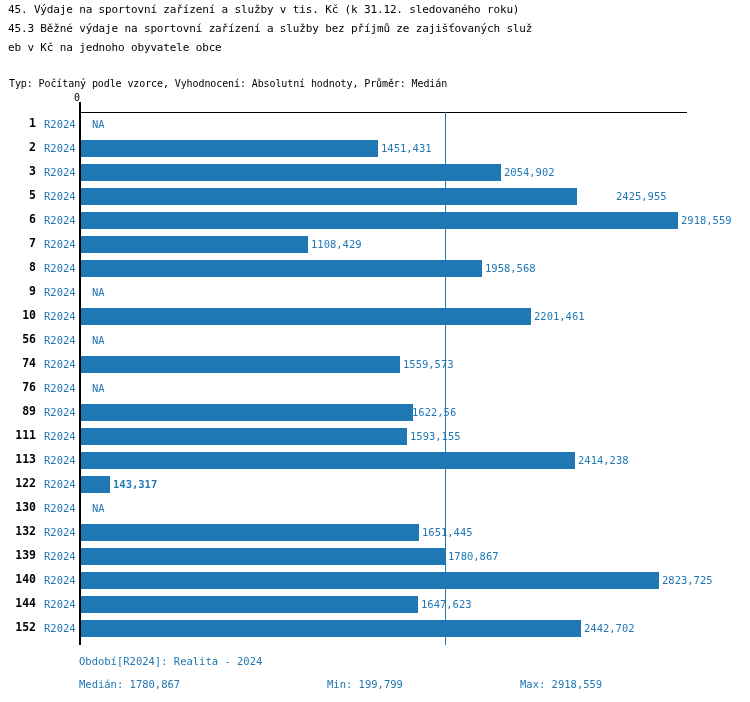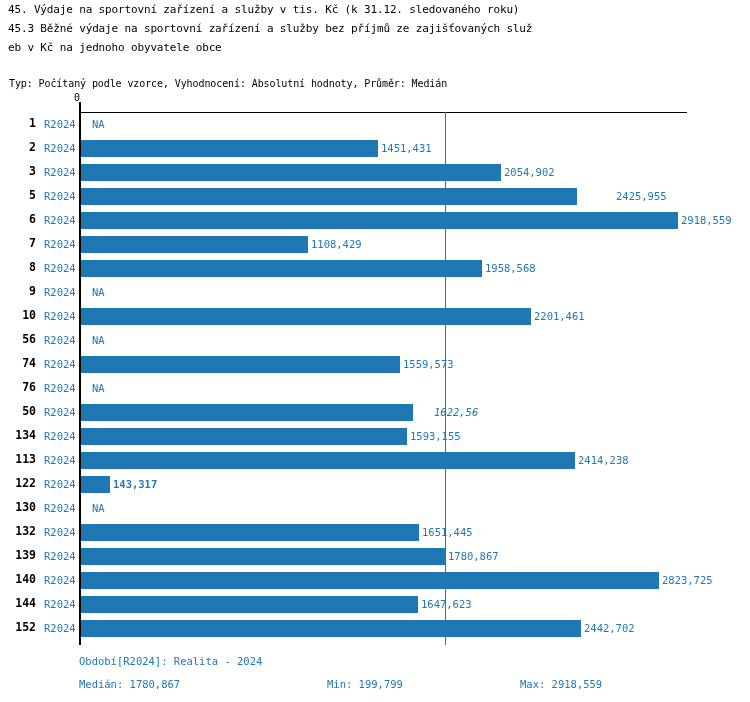--- a/index.html
+++ b/index.html
@@ -258,27 +258,27 @@
         <div class="row-period">R2024</div>
         <div class="bar" style="width: 319px; background: rgb(31, 119, 180);"></div>
         <div class="bar-label" style="left: 403px;">1559,573</div>
       </div>
       <div class="row">
         <div class="row-id">76</div>
         <div class="row-period">R2024</div>
         <div class="na-label">NA</div>
       </div>
       <div class="row">
-        <div class="row-id">50</div>
+        <div class="row-id">89</div>
         <div class="row-period">R2024</div>
         <div class="bar" style="width: 332px; background: rgb(31, 119, 180);"></div>
-        <div class="bar-label" style="left: 434px; font-style: italic;">1622,56</div>
-      </div>
-      <div class="row">
-        <div class="row-id">134</div>
+        <div class="bar-label" style="left: 412px;">1622,56</div>
+      </div>
+      <div class="row">
+        <div class="row-id">111</div>
         <div class="row-period">R2024</div>
         <div class="bar" style="width: 326px; background: rgb(31, 119, 180);"></div>
         <div class="bar-label" style="left: 410px;">1593,155</div>
       </div>
       <div class="row">
         <div class="row-id">113</div>
         <div class="row-period">R2024</div>
         <div class="bar" style="width: 494px; background: rgb(31, 119, 180);"></div>
         <div class="bar-label" style="left: 578px;">2414,238</div>
       </div>

